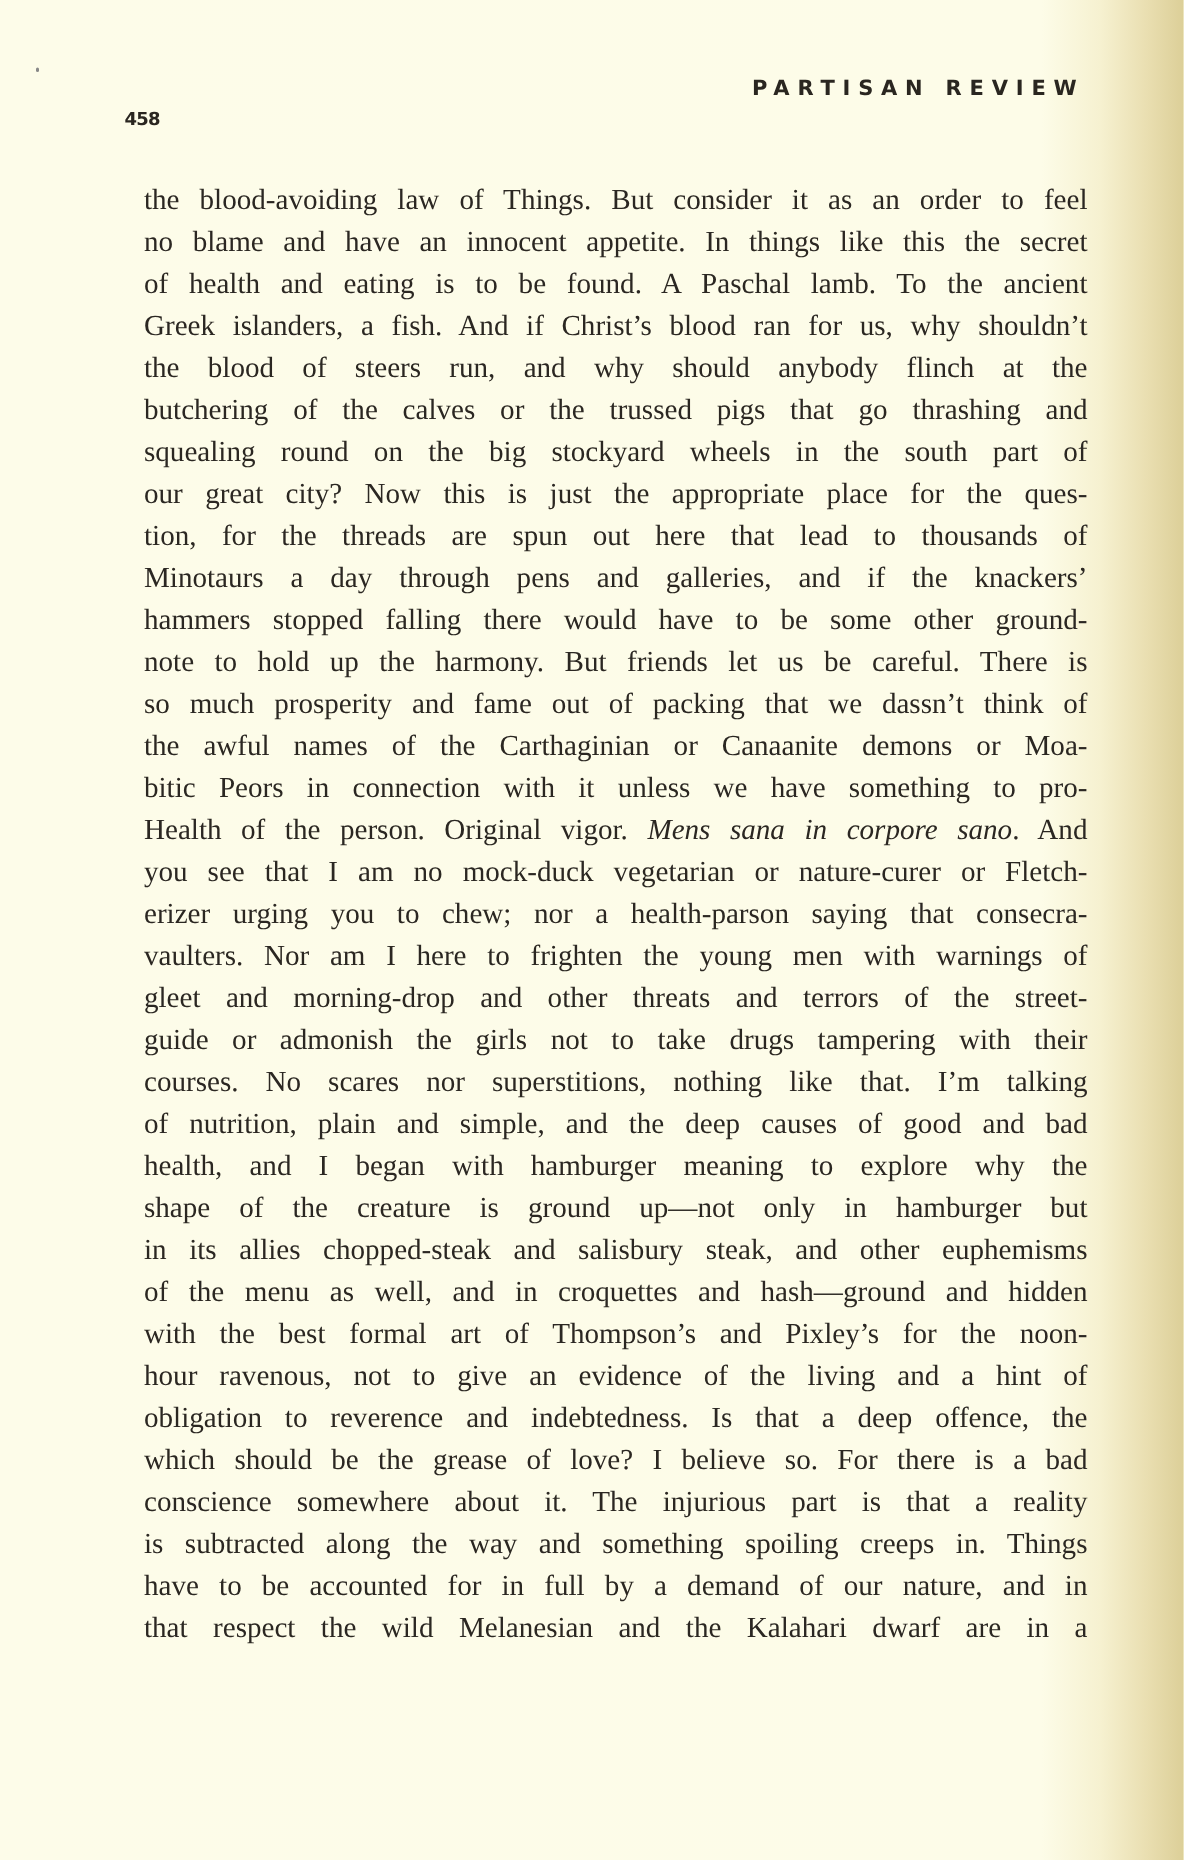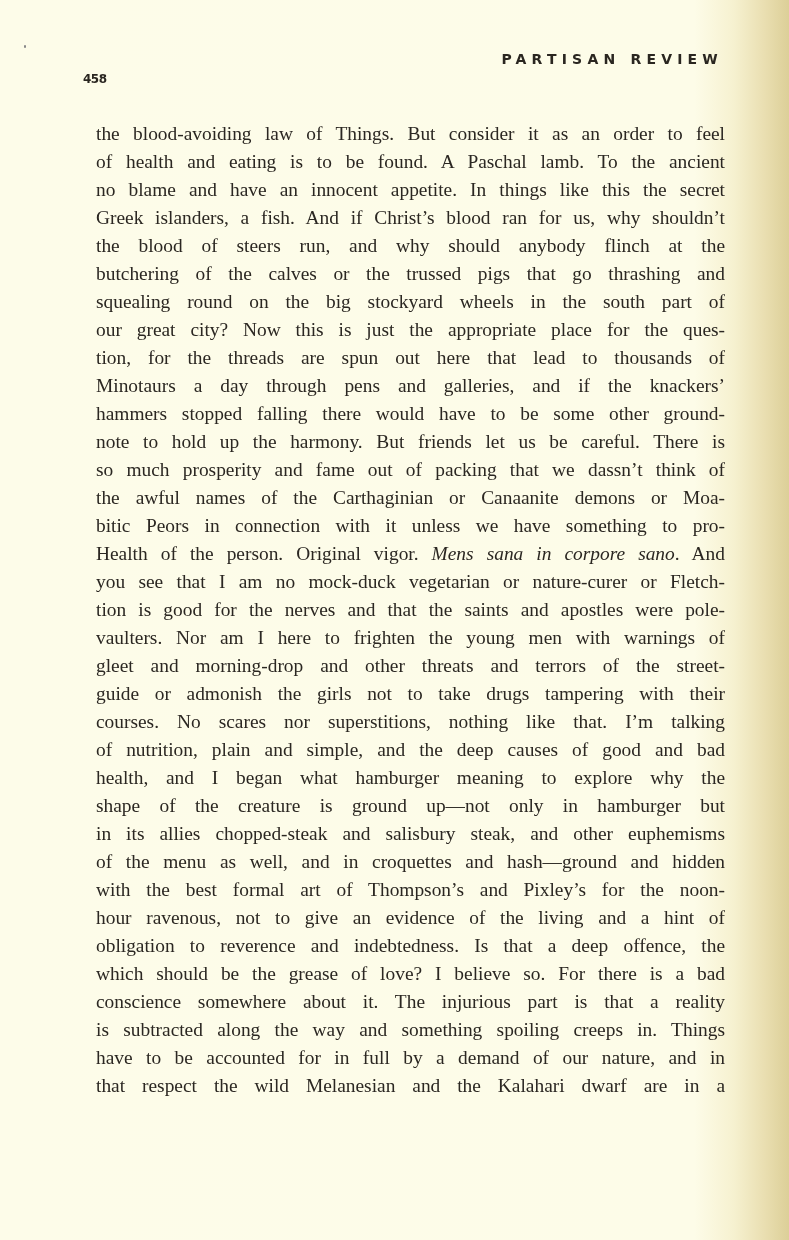--- a/index.html
+++ b/index.html
@@ -84,43 +84,43 @@
 <div class="page">
   <div class="speck"></div>
 
   <div class="header">
     <span class="page-number">458</span>
     <span class="running-head">PARTISAN REVIEW</span>
   </div>
 
   <div class="body-text">
     <span class="line">the blood-avoiding law of Things. But consider it as an order to feel</span>
+    <span class="line">no blame and have an innocent appetite. In things like this the secret</span>
     <span class="line">of health and eating is to be found. A Paschal lamb. To the ancient</span>
-    <span class="line">no blame and have an innocent appetite. In things like this the secret</span>
     <span class="line">Greek islanders, a fish. And if Christ’s blood ran for us, why shouldn’t</span>
     <span class="line">the blood of steers run, and why should anybody flinch at the</span>
     <span class="line">butchering of the calves or the trussed pigs that go thrashing and</span>
     <span class="line">squealing round on the big stockyard wheels in the south part of</span>
     <span class="line">our great city? Now this is just the appropriate place for the ques-</span>
     <span class="line">tion, for the threads are spun out here that lead to thousands of</span>
     <span class="line">Minotaurs a day through pens and galleries, and if the knackers’</span>
     <span class="line">hammers stopped falling there would have to be some other ground-</span>
     <span class="line">note to hold up the harmony. But friends let us be careful. There is</span>
     <span class="line">so much prosperity and fame out of packing that we dassn’t think of</span>
     <span class="line">the awful names of the Carthaginian or Canaanite demons or Moa-</span>
     <span class="line">bitic Peors in connection with it unless we have something to pro-</span>
     <span class="line"><span>Health of the person. Original vigor. </span><span class="it">Mens sana in corpore sano</span><span>. And</span></span>
     <span class="line">you see that I am no mock-duck vegetarian or nature-curer or Fletch-</span>
-    <span class="line">tion is good for the nerves and that the saints and apostles were pole-</span>
+    <span class="line">erizer urging you to chew; nor a health-parson saying that consecra-</span>
     <span class="line">vaulters. Nor am I here to frighten the young men with warnings of</span>
     <span class="line">gleet and morning-drop and other threats and terrors of the street-</span>
     <span class="line">guide or admonish the girls not to take drugs tampering with their</span>
     <span class="line">courses. No scares nor superstitions, nothing like that. I’m talking</span>
     <span class="line">of nutrition, plain and simple, and the deep causes of good and bad</span>
-    <span class="line">health, and I began what hamburger meaning to explore why the</span>
+    <span class="line">health, and I began with hamburger meaning to explore why the</span>
     <span class="line">shape of the creature is ground up—not only in hamburger but</span>
     <span class="line">in its allies chopped-steak and salisbury steak, and other euphemisms</span>
     <span class="line">of the menu as well, and in croquettes and hash—ground and hidden</span>
     <span class="line">with the best formal art of Thompson’s and Pixley’s for the noon-</span>
     <span class="line">hour ravenous, not to give an evidence of the living and a hint of</span>
     <span class="line">obligation to reverence and indebtedness. Is that a deep offence, the</span>
     <span class="line">which should be the grease of love? I believe so. For there is a bad</span>
     <span class="line">conscience somewhere about it. The injurious part is that a reality</span>
     <span class="line">is subtracted along the way and something spoiling creeps in. Things</span>
     <span class="line">have to be accounted for in full by a demand of our nature, and in</span>

